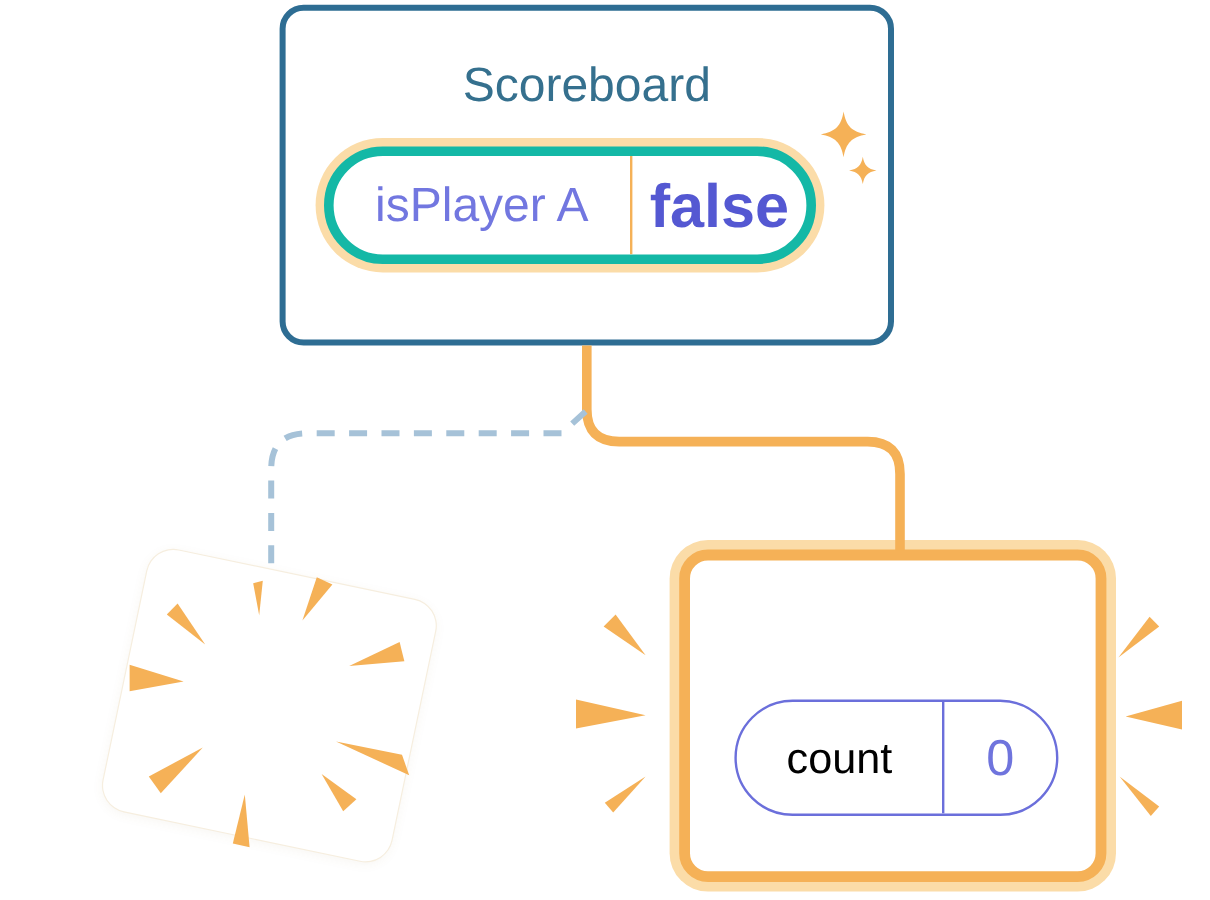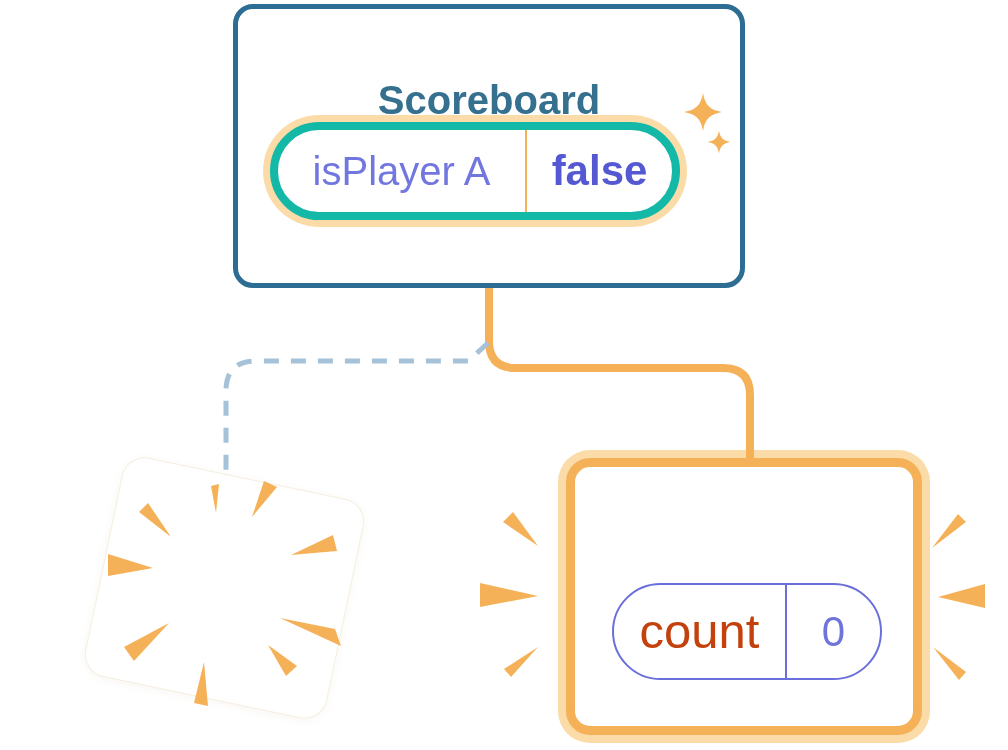--- a/index.html
+++ b/index.html
@@ -40,23 +40,22 @@
     transform: rotate(11.8deg);
     box-shadow: 0 0 0 1px #f6eedf, 0 2px 10px rgba(140,110,60,0.07);
     z-index: 2;
   }
 
   .card-title {
     position: absolute;
     left: 0; right: 0;
     text-align: center;
     color: #35708E;
-    font-weight: 700;
+    font-weight: 400;
     line-height: 1;
-    margin-top: 29px;
   }
   .scoreboard-card .card-title { top: 42px; font-size: 40px; }
   .counter-card .card-title { top: 49px; font-size: 38px; }
 
   
   .pill {
     position: absolute;
     display: flex;
     align-items: stretch;
     background: #ffffff;
@@ -75,22 +74,22 @@
     border: 2px solid #6B6FDB;
     border-radius: 50px;
   }
   .pill-cell {
     display: flex;
     align-items: center;
     justify-content: center;
     line-height: 1;
   }
   .scoreboard-pill .pill-label { width: 247px; font-size: 40px; color: #7277E0; }
-  .scoreboard-pill .pill-value { flex: 1; font-size: 42px; font-weight: 700; color: #5458D2; }
-  .counter-pill .pill-label { width: 171px; font-size: 49px; color: #c2410c; }
+  .scoreboard-pill .pill-value { flex: 1; font-size: 51px; font-weight: 700; color: #5458D2; }
+  .counter-pill .pill-label { width: 171px; font-size: 36px; color: #000000; }
   .counter-pill .pill-value { flex: 1; font-size: 42px; color: #6F74DD; }
   .pill-divider-orange { width: 2px; background: #F5B157; }
   .pill-divider-purple { width: 2px; background: #6B6FDB; }
 
   
   .overlay {
     position: absolute;
     left: 0; top: 0;
     width: 1008px; height: 750px;
     pointer-events: none;

